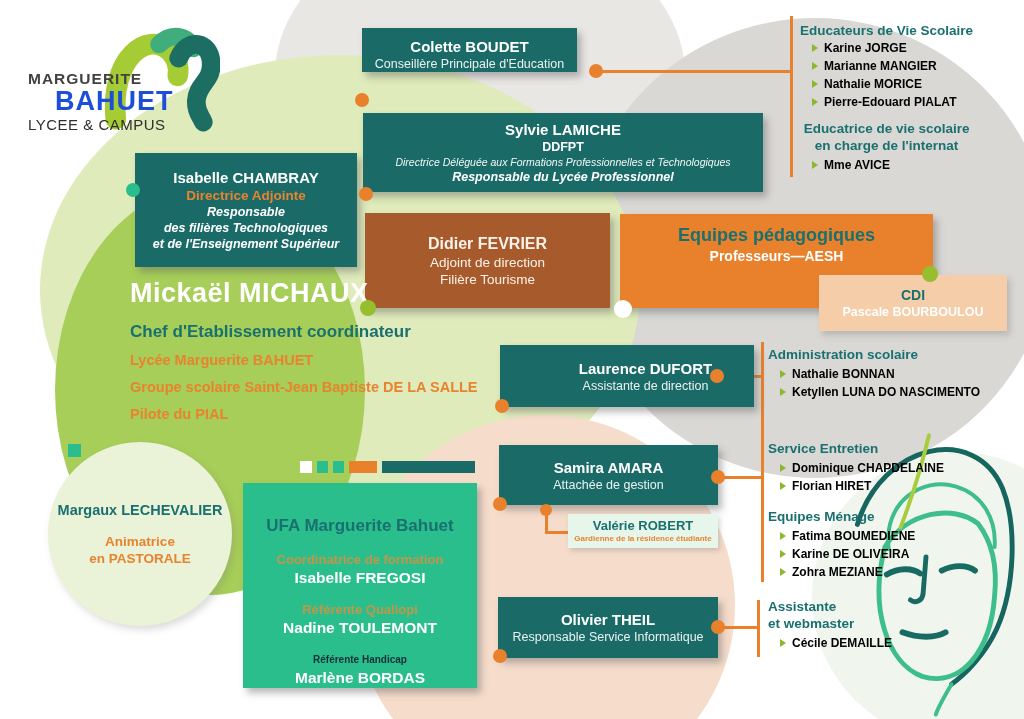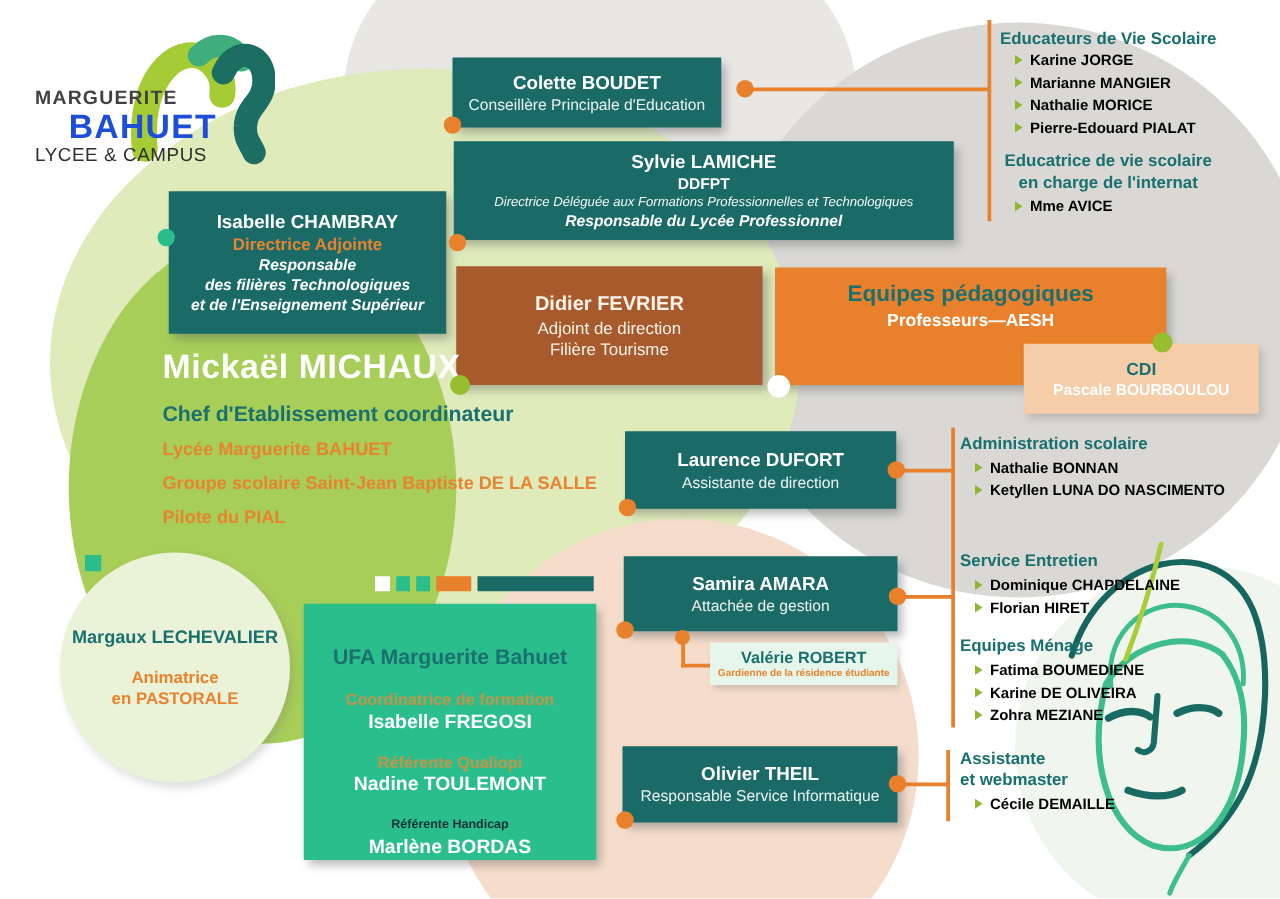--- a/index.html
+++ b/index.html
@@ -91,21 +91,21 @@
   <div class="sq" style="left:382px;top:461px;width:93px;height:12px;background:#1A6B68;"></div>
 
   <div style="position:absolute;left:130px;top:278px;z-index:3;">
     <div style="color:#fff;font-weight:bold;font-size:27px;letter-spacing:.5px;">Mickaël MICHAUX</div>
     <div style="color:#19706F;font-weight:bold;font-size:17px;margin-top:13px;">Chef d'Etablissement coordinateur</div>
     <div style="color:#E8832F;font-weight:bold;font-size:14.5px;margin-top:10px;">Lycée Marguerite BAHUET</div>
     <div style="color:#E8832F;font-weight:bold;font-size:14.5px;margin-top:11px;">Groupe scolaire Saint-Jean Baptiste DE LA SALLE</div>
     <div style="color:#E8832F;font-weight:bold;font-size:14.5px;margin-top:11px;">Pilote du PIAL</div>
   </div>
 
-  <div class="box teal" style="left:362px;top:46px;width:215px;height:56px;">
+  <div class="box teal" style="left:362px;top:28px;width:215px;height:44px;justify-content:flex-end;">
     <div class="nm">Colette BOUDET</div>
     <div class="rl">Conseillère Principale d'Education</div>
   </div>
 
   <div class="box teal" style="left:363px;top:113px;width:400px;height:79px;">
     <div class="nm">Sylvie LAMICHE</div>
     <div class="rl b" style="color:#fff;">DDFPT</div>
     <div class="it" style="font-size:10.5px;line-height:14px;color:#F2F7F5;">Directrice Déléguée aux Formations Professionnelles et Technologiques</div>
     <div class="it b" style="font-size:12.5px;line-height:16px;color:#fff;">Responsable du Lycée Professionnel</div>
   </div>
@@ -127,21 +127,21 @@
   <div class="box" style="left:620px;top:214px;width:313px;height:94px;background:#E8802C;justify-content:flex-start;padding-top:10px;box-sizing:border-box;">
     <div class="b" style="color:#19706F;font-size:18px;line-height:23px;">Equipes pédagogiques</div>
     <div class="b" style="color:#fff;font-size:14px;line-height:19px;">Professeurs—AESH</div>
   </div>
 
   <div class="box" style="left:819px;top:275px;width:188px;height:56px;background:#F6CDA9;box-shadow:3px 4px 6px rgba(120,120,120,.35);">
     <div class="b" style="color:#19706F;font-size:14px;line-height:18px;">CDI</div>
     <div class="b" style="color:#fff;font-size:12.5px;line-height:16px;">Pascale BOURBOULOU</div>
   </div>
 
-  <div class="box teal" style="left:500px;top:345px;width:217px;height:62px;">
+  <div class="box teal" style="left:500px;top:345px;width:217px;height:62px;padding-left:37px;">
     <div class="nm">Laurence DUFORT</div>
     <div class="rl">Assistante de direction</div>
   </div>
 
   <div class="box teal" style="left:499px;top:445px;width:219px;height:60px;">
     <div class="nm">Samira AMARA</div>
     <div class="rl">Attachée de gestion</div>
   </div>
 
   <div class="box" style="left:568px;top:514px;width:150px;height:34px;background:#E7F6EA;box-shadow:2px 3px 5px rgba(120,120,120,.3);">

